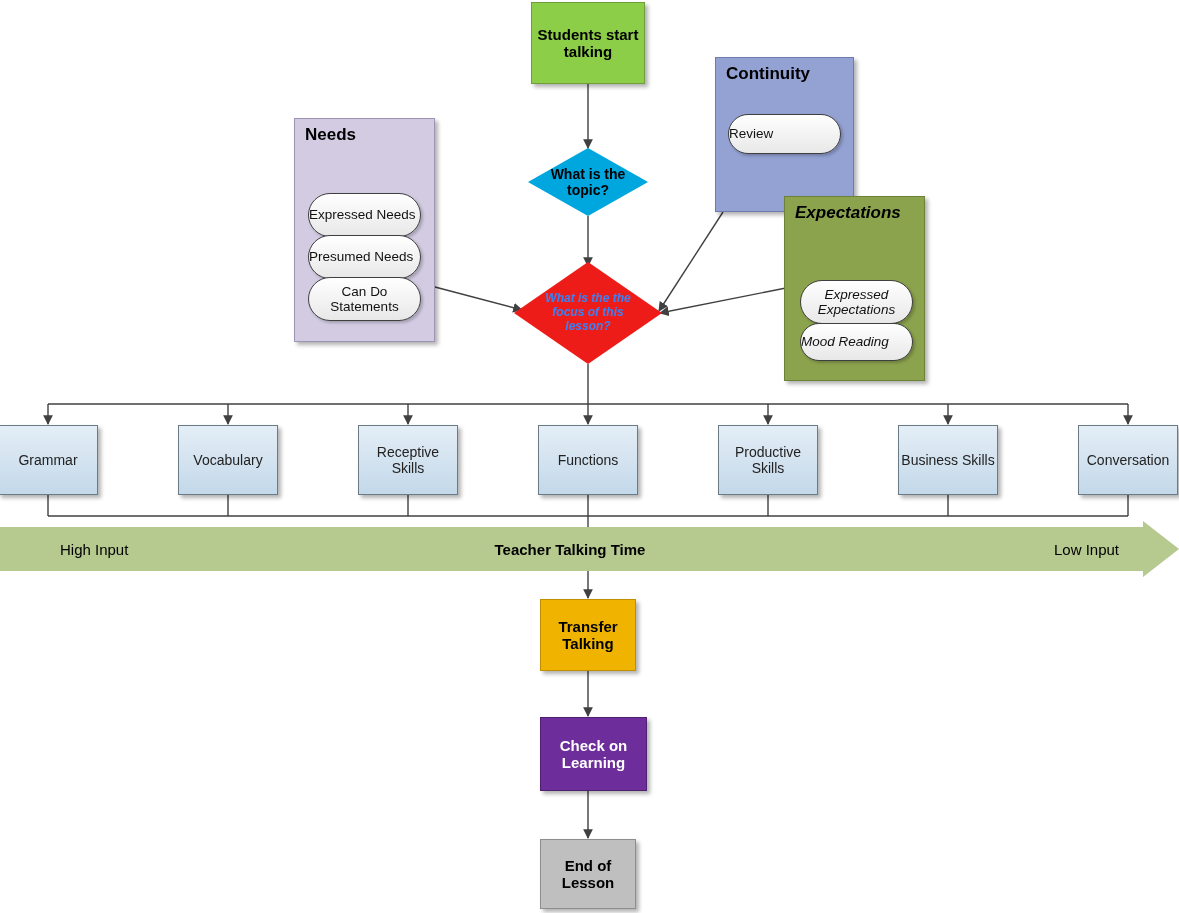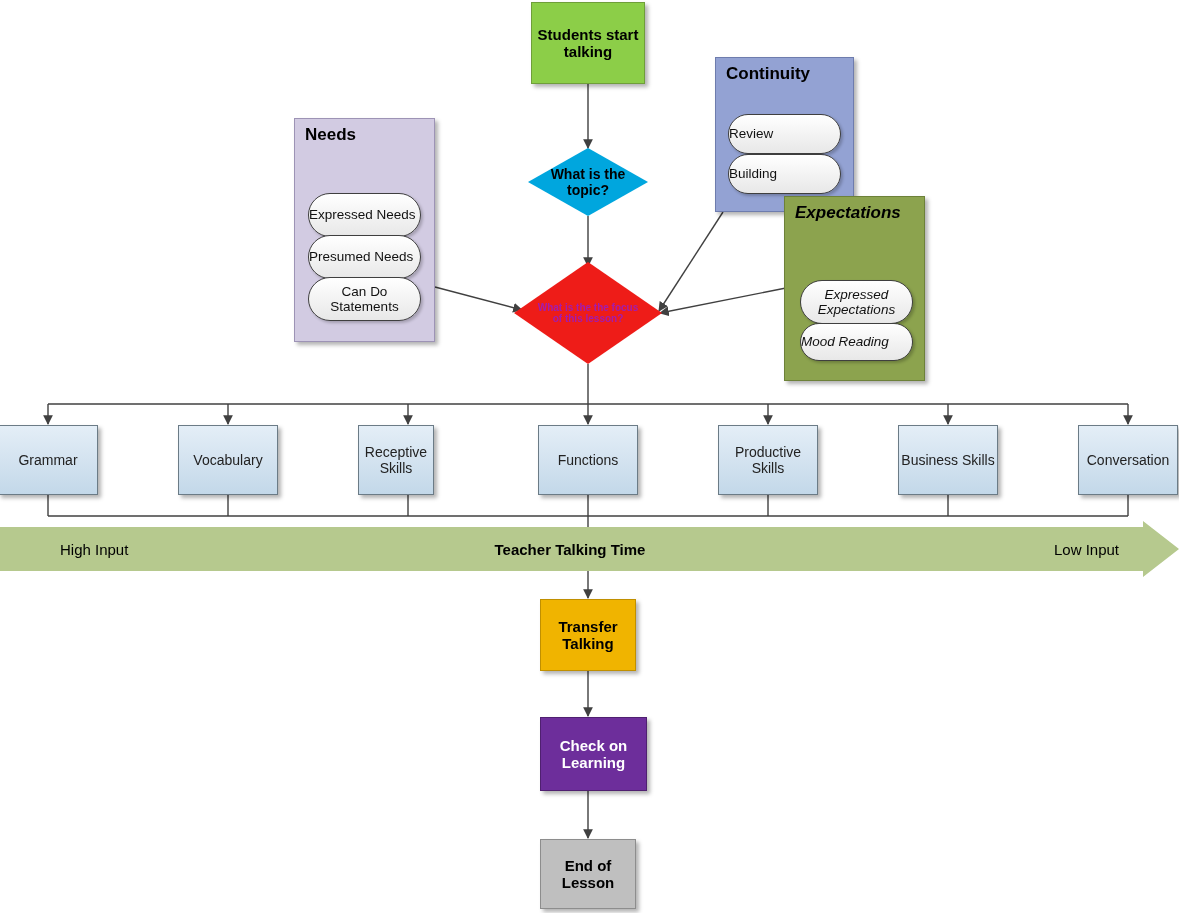--- a/index.html
+++ b/index.html
@@ -27,21 +27,21 @@
   .diamond{position:absolute;}
   .diamond .dlabel{position:absolute;inset:0;display:flex;align-items:center;
         justify-content:center;text-align:center;font-weight:bold;line-height:1.15;}
   .d-blue .dshape{position:absolute;inset:0;background:#00A6DE;
         clip-path:polygon(50% 0,100% 50%,50% 100%,0 50%);
         filter:drop-shadow(3px 3px 3px rgba(0,0,0,.30));}
   .d-red  .dshape{position:absolute;inset:0;background:#EE1C18;
         clip-path:polygon(50% 0,100% 50%,50% 100%,0 50%);
         filter:drop-shadow(3px 3px 3px rgba(0,0,0,.30));}
   .d-blue .dlabel{font-size:14px;color:#000;}
-  .d-red  .dlabel{font-size:10px;color:#a21caf;}
+  .d-red  .dlabel{font-size:12px;color:#3b82f6;font-style:italic;}
 
   
   .group{position:absolute;box-sizing:border-box;box-shadow:3px 3px 4px rgba(0,0,0,.30);}
   .group .gtitle{position:absolute;left:10px;top:6px;font-weight:bold;font-size:17px;color:#000;}
   .g-needs{background:#D2CBE2;border:1px solid #9d93b5;}
   .g-cont{background:#93A2D3;border:1px solid #6e7cad;}
   .g-exp{background:#8CA34E;border:1px solid #6d8139;font-style:italic;}
   .g-exp .gtitle{color:#000;}
 
   
@@ -136,23 +136,20 @@
     <div class="pill" style="left:13px;top:158px;width:113px;height:44px;">
       <span>Can Do Statements</span>
     </div>
   </div>
 
   <div class="group g-cont" style="left:715px;top:57px;width:139px;height:155px;">
     <div class="gtitle">Continuity</div>
     <div class="pill" style="left:12px;top:56px;width:113px;height:40px;">
       <span>Review</span>
     </div>
-    <div class="pill" style="left:12px;top:96px;width:113px;height:40px;">
-      <span>Building</span>
-    </div>
   </div>
 
   <div class="group g-exp" style="left:784px;top:196px;width:141px;height:185px;">
     <div class="gtitle">Expectations</div>
     <div class="pill" style="left:15px;top:83px;width:113px;height:44px;">
       <span>Expressed Expectations</span>
     </div>
     <div class="pill" style="left:15px;top:126px;width:113px;height:38px;">
       <span>Mood Reading</span>
     </div>
@@ -162,21 +159,21 @@
     <div class="dshape"></div>
     <div class="dlabel" style="padding:0 18px;">What is the the focus of this lesson?</div>
   </div>
 
   <div class="node opt-box boxshadow" style="left:-2px;top:425px;width:100px;height:70px;">
     <span>Grammar</span>
   </div>
   <div class="node opt-box boxshadow" style="left:178px;top:425px;width:100px;height:70px;">
     <span>Vocabulary</span>
   </div>
-  <div class="node opt-box boxshadow" style="left:358px;top:425px;width:76px;height:70px;">
+  <div class="node opt-box boxshadow" style="left:358px;top:425px;width:100px;height:70px;">
     <span>Receptive Skills</span>
   </div>
   <div class="node opt-box boxshadow" style="left:538px;top:425px;width:100px;height:70px;">
     <span>Functions</span>
   </div>
   <div class="node opt-box boxshadow" style="left:718px;top:425px;width:100px;height:70px;">
     <span>Productive Skills</span>
   </div>
   <div class="node opt-box boxshadow" style="left:898px;top:425px;width:100px;height:70px;">
     <span>Business Skills</span>

